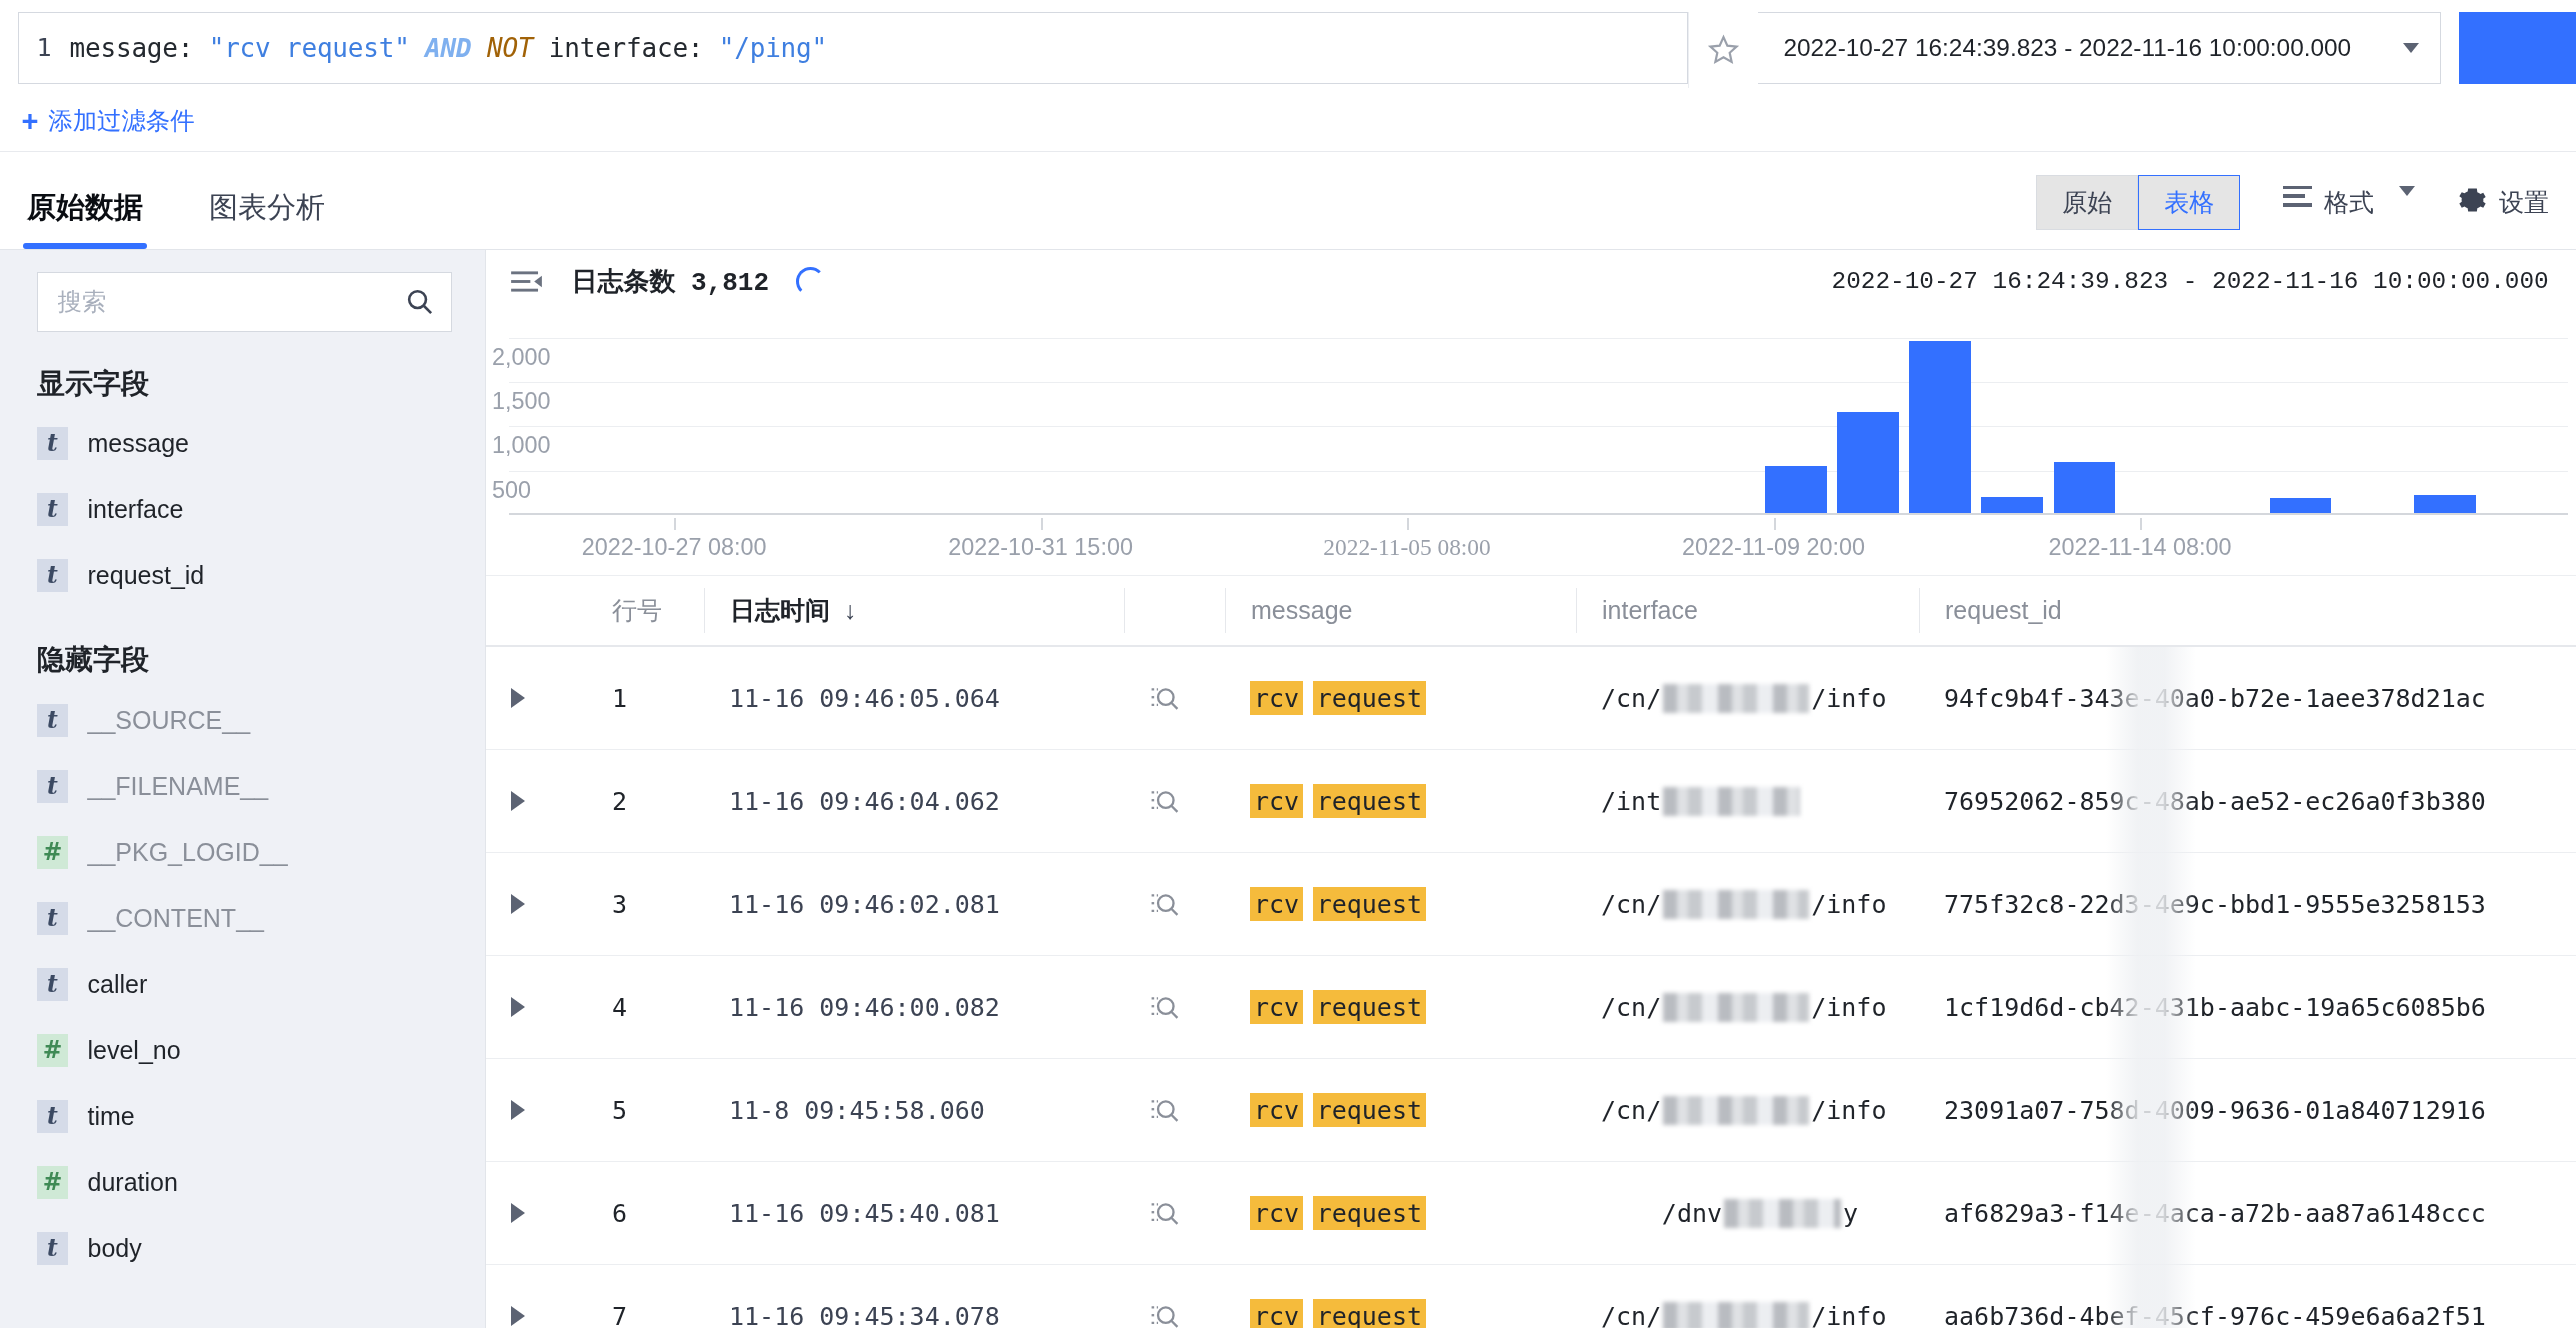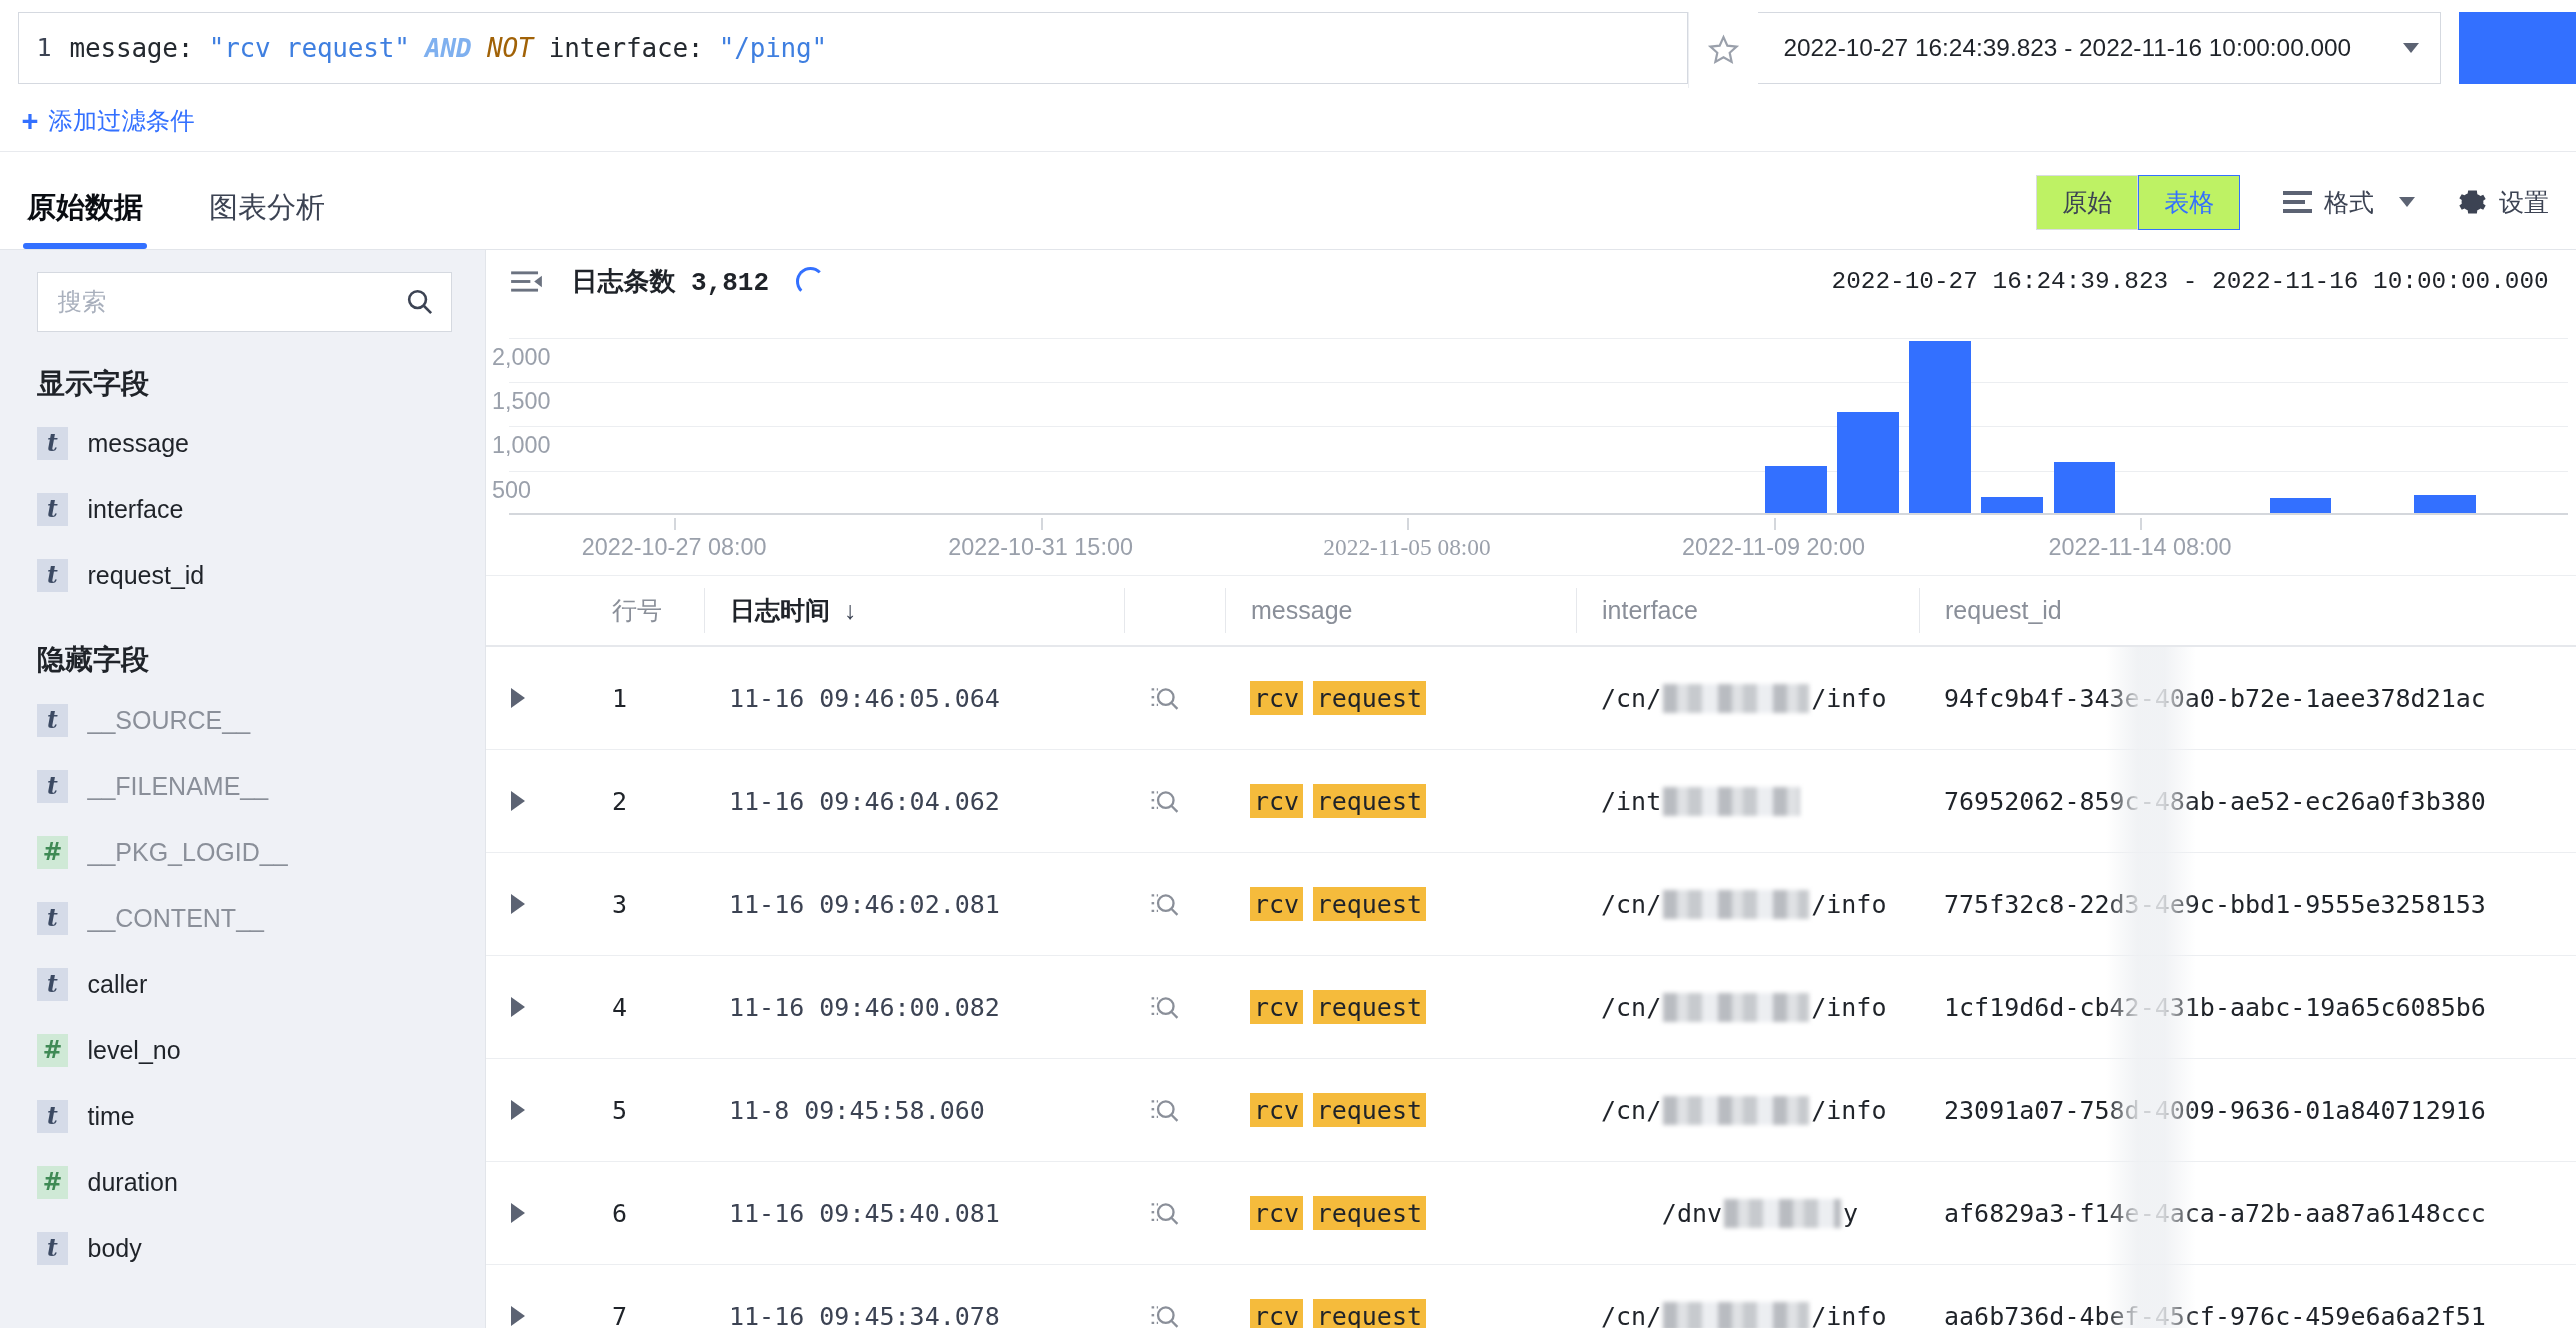--- a/index.html
+++ b/index.html
@@ -111,30 +111,30 @@
   .tab-right {
     margin-left: auto; display: flex; align-items: center; gap: 43px;
     padding-bottom: 19.5px;
   }
   .seg { display: flex; height: 55px; }
   .seg-item {
     padding: 0 25px; height: 55px;
     display: flex; align-items: center; justify-content: center;
     font-size: 25px; color: #3c4353;
     border: 1px solid #d9dce1;
-    background: #bef264;
+    background: #e5e5e5;
   }
   .seg-item + .seg-item { border-left: none; text-align: center; }
   .seg-item.on {
     color: #3370ff; border-color: #3370ff;
     position: relative; z-index: 2;
     border-left: 1px solid #3370ff;
   }
   .tool-btn {
-    display: flex; align-items: center; gap: 11.7px;
+    display: flex; align-items: flex-start; gap: 11.7px;
     font-size: 25px; color: #3c4353; white-space: nowrap;
   }
   .lines-ic { display: flex; flex-direction: column; gap: 4.9px; width: 29px; }
   .lines-ic i { display: block; height: 3.9px; background: #5c6373; }
   .lines-ic i:nth-child(1) { width: 29px; }
   .lines-ic i:nth-child(2) { width: 21.5px; }
   .lines-ic i:nth-child(3) { width: 29px; }
   .gear-ic svg { width: 29px; height: 29px; display: block; }
 
   

